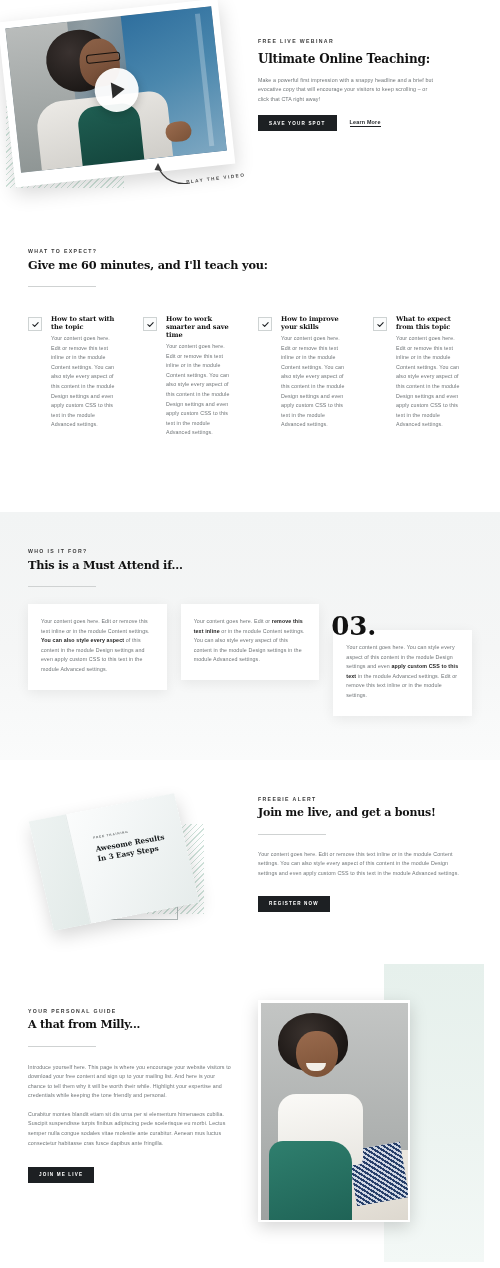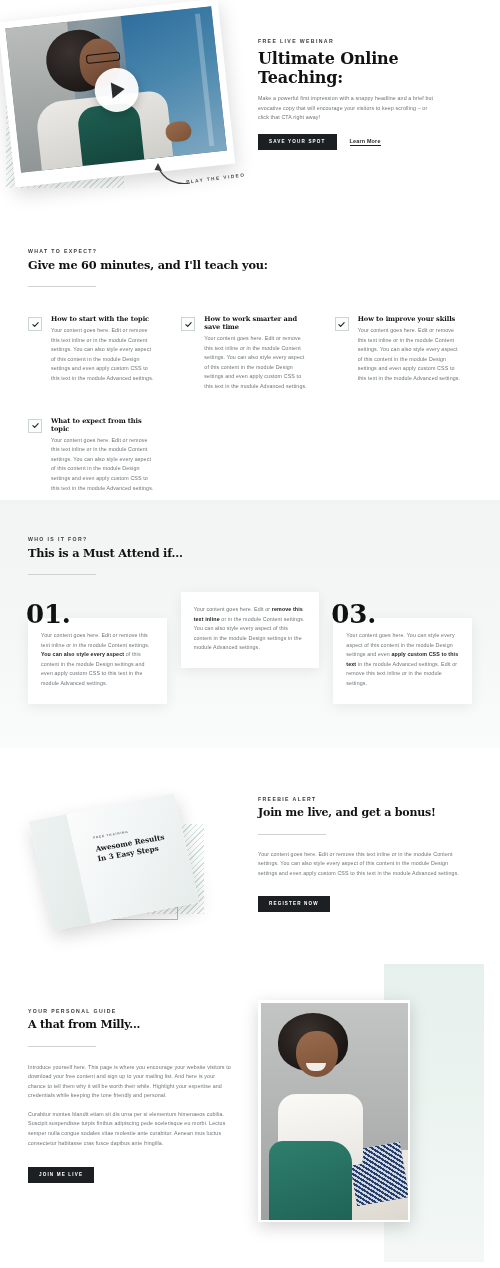--- a/index.html
+++ b/index.html
@@ -111,49 +111,49 @@
     border-top:8px solid transparent; border-bottom:8px solid transparent;
   }
   .playlabel {
     position:absolute; left:186px; top:176px;
     font-size:4.7px; font-weight:700; letter-spacing:1.5px;
     color:#4a4a4a; transform: rotate(-7deg);
   }
   .playarrow { position:absolute; left:152px; top:160px; }
 
   .hero-copy { position:absolute; left:258px; top:38px; width:210px; }
-  .hero-h1 { font-size:16px; line-height:18.5px; margin-top:6px; }
+  .hero-h1 { font-size:12px; line-height:18.5px; margin-top:6px; }
   .hero-p { margin-top:7px; width:178px; }
   .hero-actions { margin-top:11px; display:flex; align-items:center; gap:13px; }
 
   
   .sec-check { position:absolute; left:0; top:248px; width:491px; }
   .check-head { padding-left:28px; }
   .check-h2 { font-size:11.3px; line-height:14px; margin-top:4px; }
   .check-rule { margin-top:14px; }
   .check-grid {
     margin-top:28px; padding:0 28px 0 28px;
-    display:grid; grid-template-columns: 1fr 1fr 1fr; column-gap:28px; row-gap:16px;gap:25px;
+    display:grid; grid-template-columns: 1fr 1fr 1fr 1fr; column-gap:28px; row-gap:16px;gap:25px;
   }
   .check-item { display:flex; gap:9px; }
   .cbox {
     flex:0 0 auto; width:14px; height:14px; margin-top:2px;
     border:1px solid #ced3d3; background:#fbfcfc;
     display:flex; align-items:center; justify-content:center;
   }
   .cmark { width:7px; height:7px; }
   .check-title {
     font-family:"DejaVu Serif", serif; font-weight:700;
     font-size:6.6px; color:#141414; letter-spacing:-.05px;
   }
   .check-body { margin-top:3px; }
 
   
   .sec-cards {
-    position:absolute; left:0; top:500px; width:500px; height:248px;
+    position:absolute; left:0; top:512px; width:500px; height:248px;
     background: linear-gradient(180deg,#f2f4f4 0%,#f5f6f6 55%,#fafbfb 100%);
   }
   .cards-head { padding:36px 0 0 28px; }
   .cards-h2 { font-size:11.3px; line-height:14px; margin-top:4px; }
   .cards-row {
     margin-top:26px; padding:0 28px; display:flex; gap:14px; align-items:flex-start;
   }
   .ncard { position:relative; flex:1; }
   .ncard-num {
     font-family:"DejaVu Serif", serif; font-weight:700;
@@ -361,21 +361,20 @@
 
   <section class="sec-cards">
     <div class="cards-head">
       <div class="eyebrow">WHO IS IT FOR?</div>
       <h2 class="headline cards-h2">This is a Must Attend if...</h2>
       <div class="rule check-rule"></div>
     </div>
 
     <div class="cards-row">
       <div class="ncard">
-        <div class="ncard-num headline">01.</div>
         <div class="ncard-box">
           <p class="body-txt">
             <span>Your content goes here. Edit or remove this text inline or in the module Content settings. </span><b>You can also style every aspect</b><span> of this content in the module Design settings and even apply custom CSS to this text in the module Advanced settings.</span>
           </p>
         </div>
       </div>
 
       <div class="ncard">
         <div class="ncard-box">
           <p class="body-txt">

